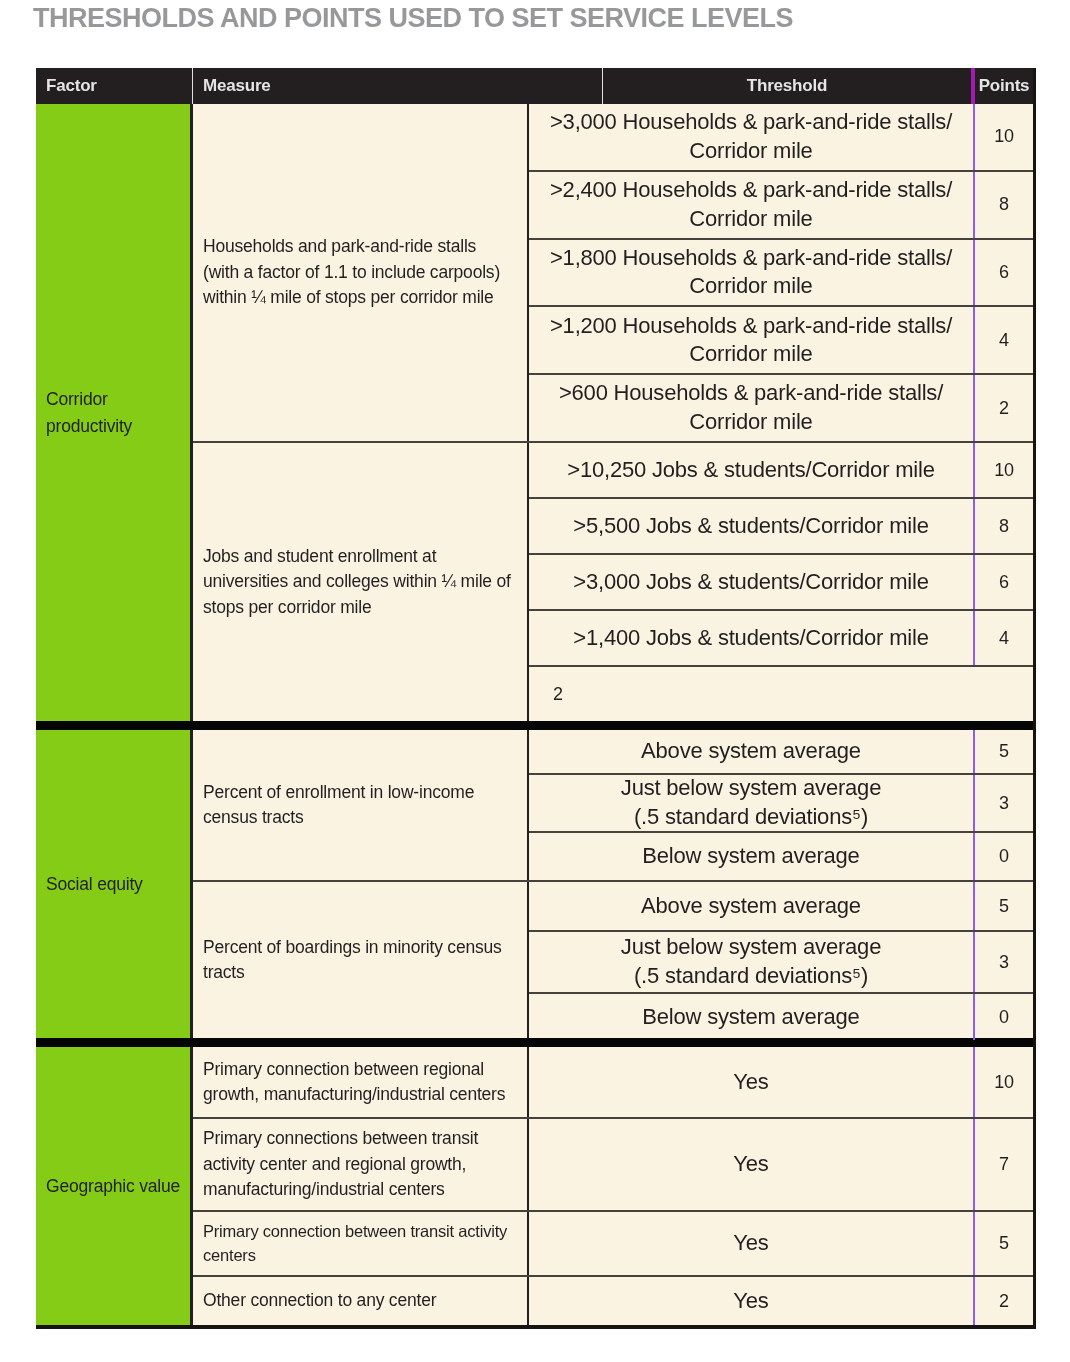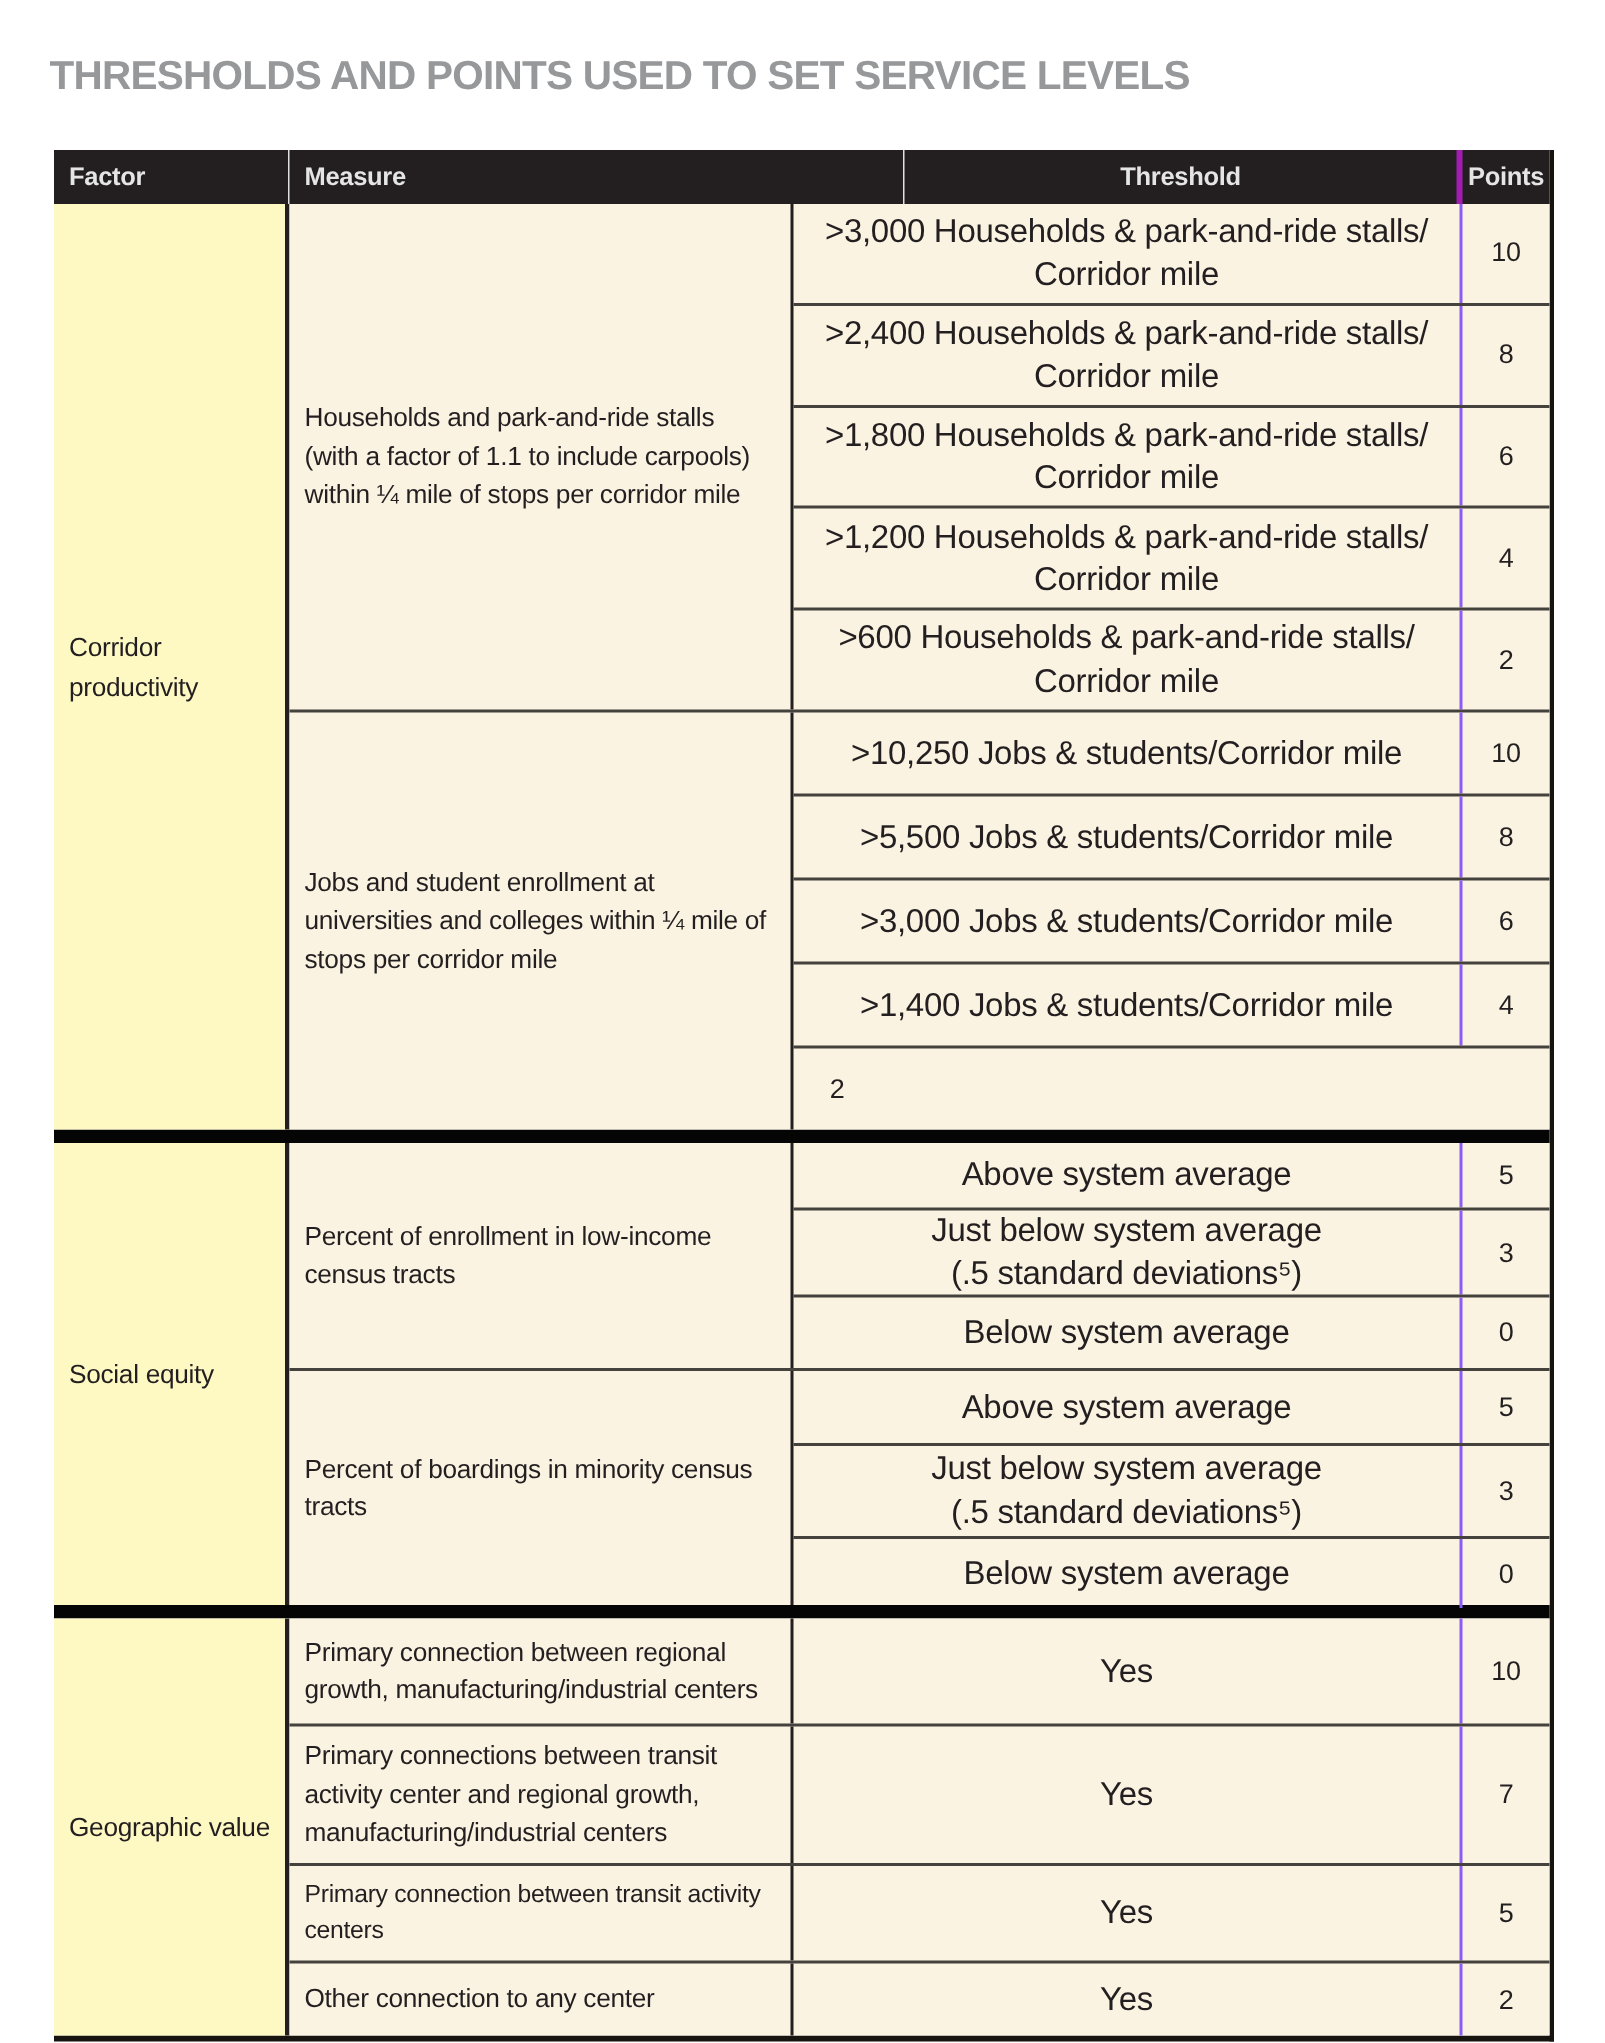--- a/index.html
+++ b/index.html
@@ -1,40 +1,40 @@
 <!DOCTYPE html>
 <html><head>
 <meta charset="utf-8">
 <style>
   html,body{margin:0;padding:0;background:#ffffff;}
   .page{
     width:1070px;height:1362px;background:#ffffff;overflow:hidden;
     font-family:"Liberation Sans",sans-serif;color:#231F20;
   }
   .title{
-    margin:35px 0 0 33px;
+    margin:3px 0 0 33px;
     font-size:27px;font-weight:bold;color:#96989A;letter-spacing:-0.5px;
   }
   .table{
     margin:34px 0 0 36px;width:1000px;box-sizing:border-box;
     border-right:3px solid #17130f;border-bottom:4px solid #17130f;
     letter-spacing:-0.2px;
   }
   
   .header-row{display:flex;height:36px;background:#231F20;color:#e5e5e5;
     font-weight:bold;font-size:17px;}
   .h-cell{display:flex;align-items:center;box-sizing:border-box;}
   .h-factor{width:157px;padding-left:10px;border-right:1px solid #e0e0e0;}
   .h-measure{width:410px;padding-left:10px;border-right:1px solid #e0e0e0;}
   .h-threshold{flex:1;justify-content:center;border-right:4px solid #a21caf;}
   .h-points{width:58px;justify-content:center;}
   
   .section{display:flex;}
   .factor-cell{
-    width:157px;box-sizing:border-box;background:#fef9c3;
+    width:157px;box-sizing:border-box;background:#84cc16;
     border-right:3px solid #231F20;
     display:flex;align-items:center;padding-left:10px;padding-right:6px;
     font-size:17.5px;line-height:1.5;
   }
   .section-body{flex:1;display:flex;flex-direction:column;background:#FAF3E2;}
   .mblock{display:flex;box-sizing:border-box;}
   .mblock + .mblock{border-top:2px solid #45423d;}
   .measure-cell{
     width:336px;box-sizing:border-box;border-right:2px solid #231F20;
     display:flex;align-items:center;

